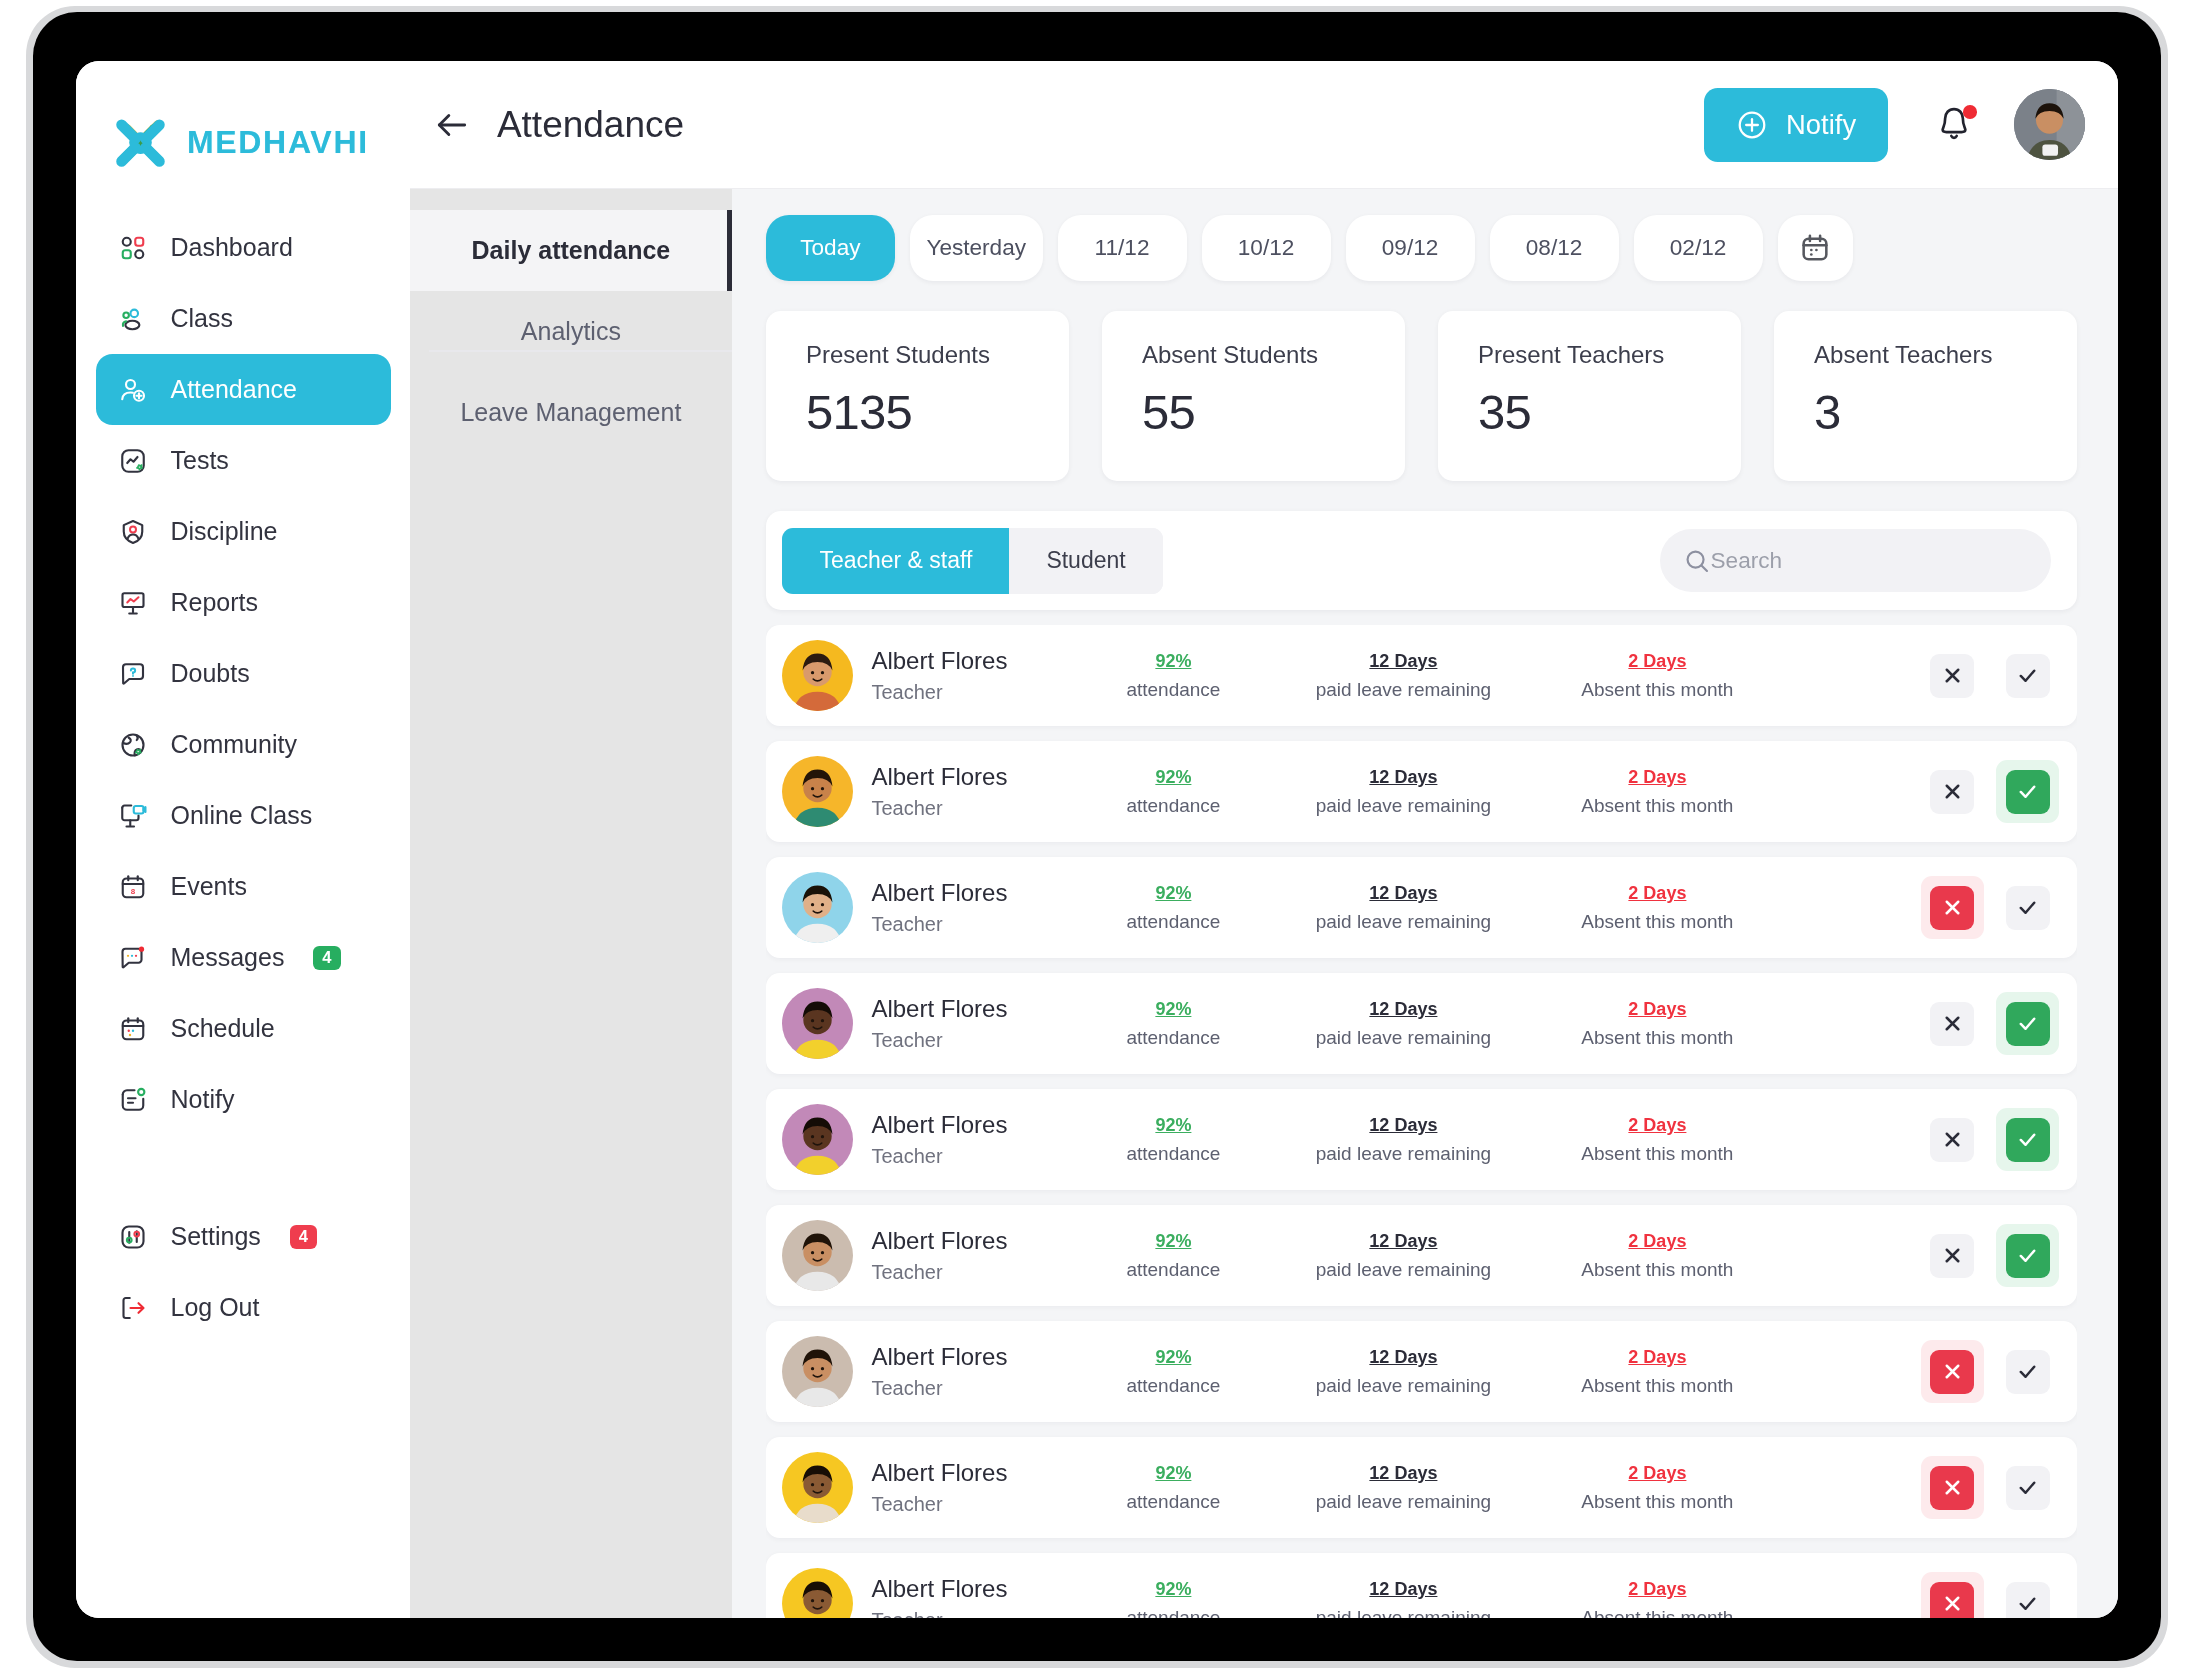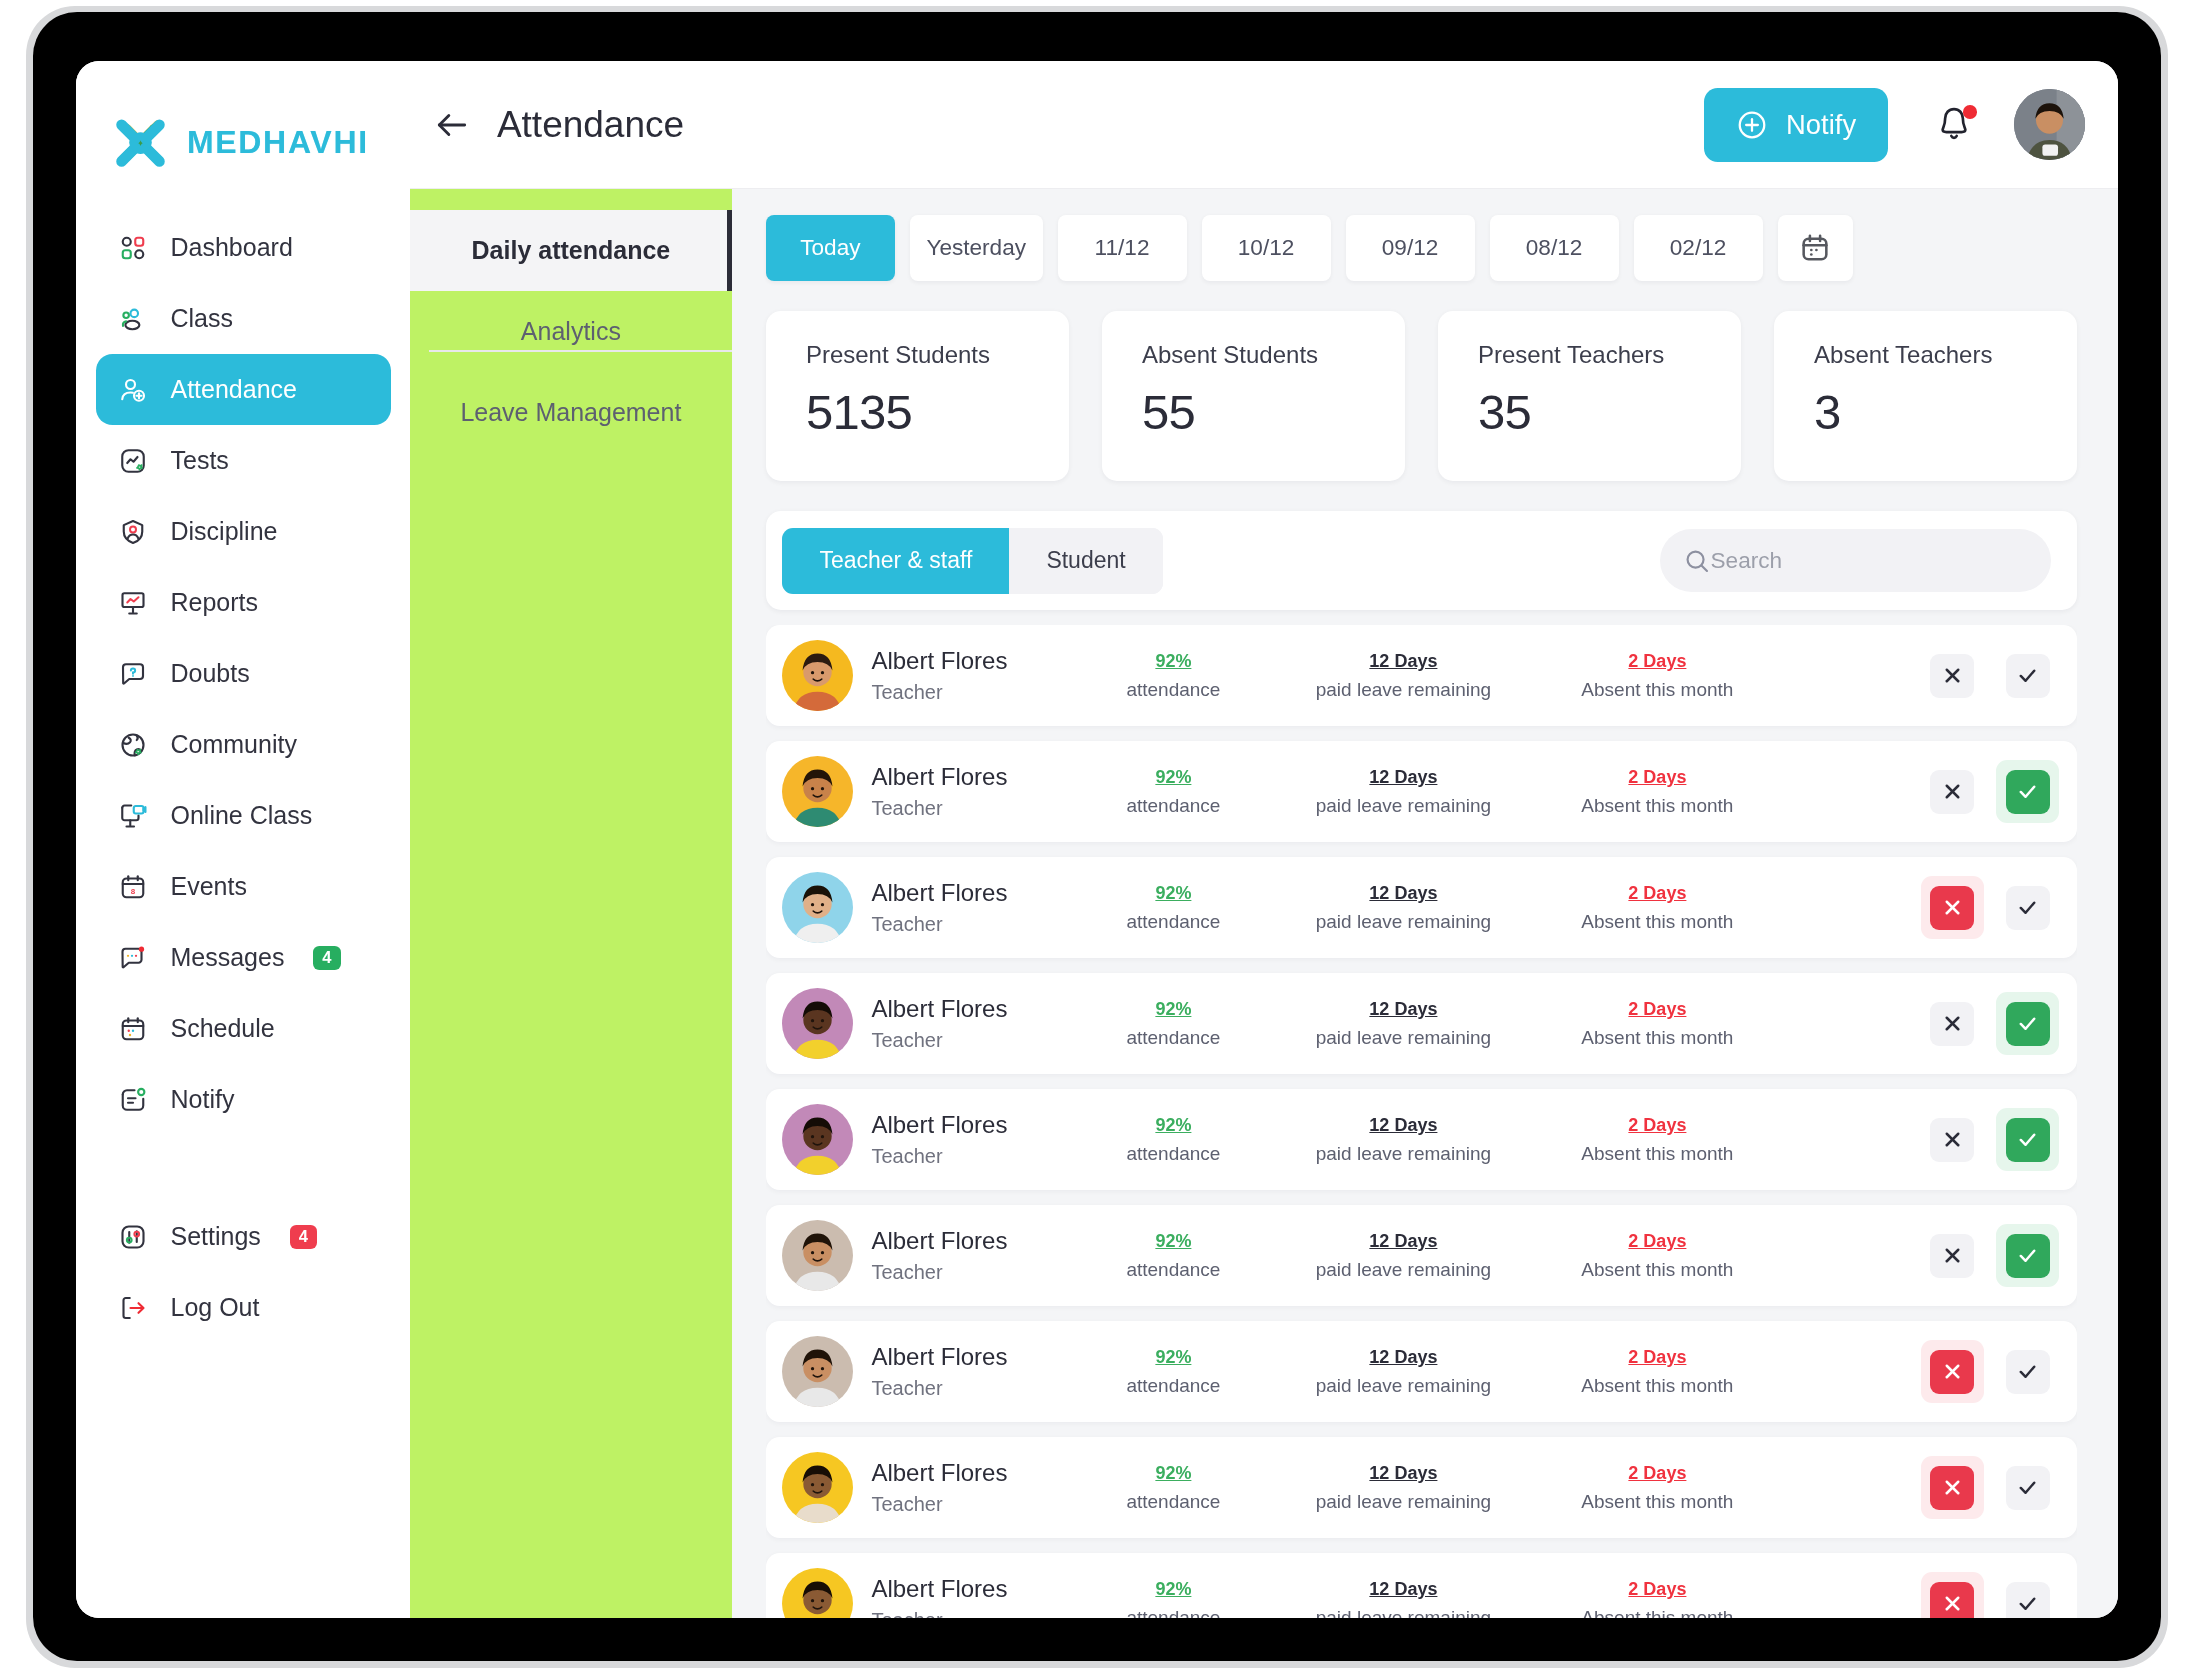--- a/index.html
+++ b/index.html
@@ -140,21 +140,21 @@
     cursor: pointer;
     background: #6b7280;
   }
 
   
   #body-split { flex: 1; display: flex; min-height: 0; }
 
   
   #subnav {
     width: 322px; flex: 0 0 322px;
-    background: #bef264;
+    background: #e5e5e5;
     padding-top: 20.6px;
     position: relative;
   }
   .sub-item {
     height: 81px;
     display: flex; align-items: center; justify-content: center;
     font-size: 25px;
     color: #5d6070;
     cursor: pointer;
     position: relative;
@@ -184,21 +184,21 @@
     min-width: 0;
     display: flex;
     flex-direction: column;
   }
 
   
   #date-row { display: flex; gap: 15px; flex: 0 0 auto; }
   .date-chip {
     background: #fff;
     border: none;
-    border-radius: 8px;
+    border-radius: 23px;
     height: 66px;
     min-width: 129px;
     padding: 0 16.5px;
     font-size: 22.6px;
     font-family: inherit;
     color: #4d5060;
     cursor: pointer;
     box-shadow: 0 1.4px 4.1px rgba(20,20,40,0.05);
   }
   .date-chip.active { background: #2CBBDA; color: #ffffff; }

